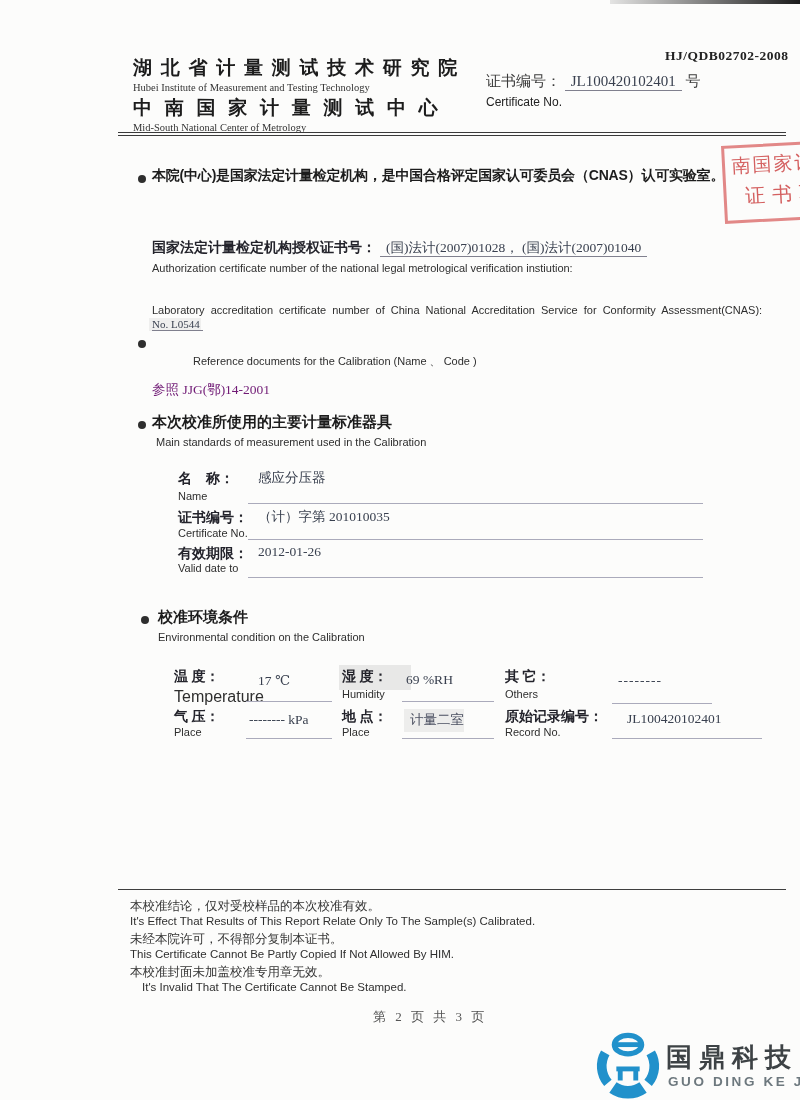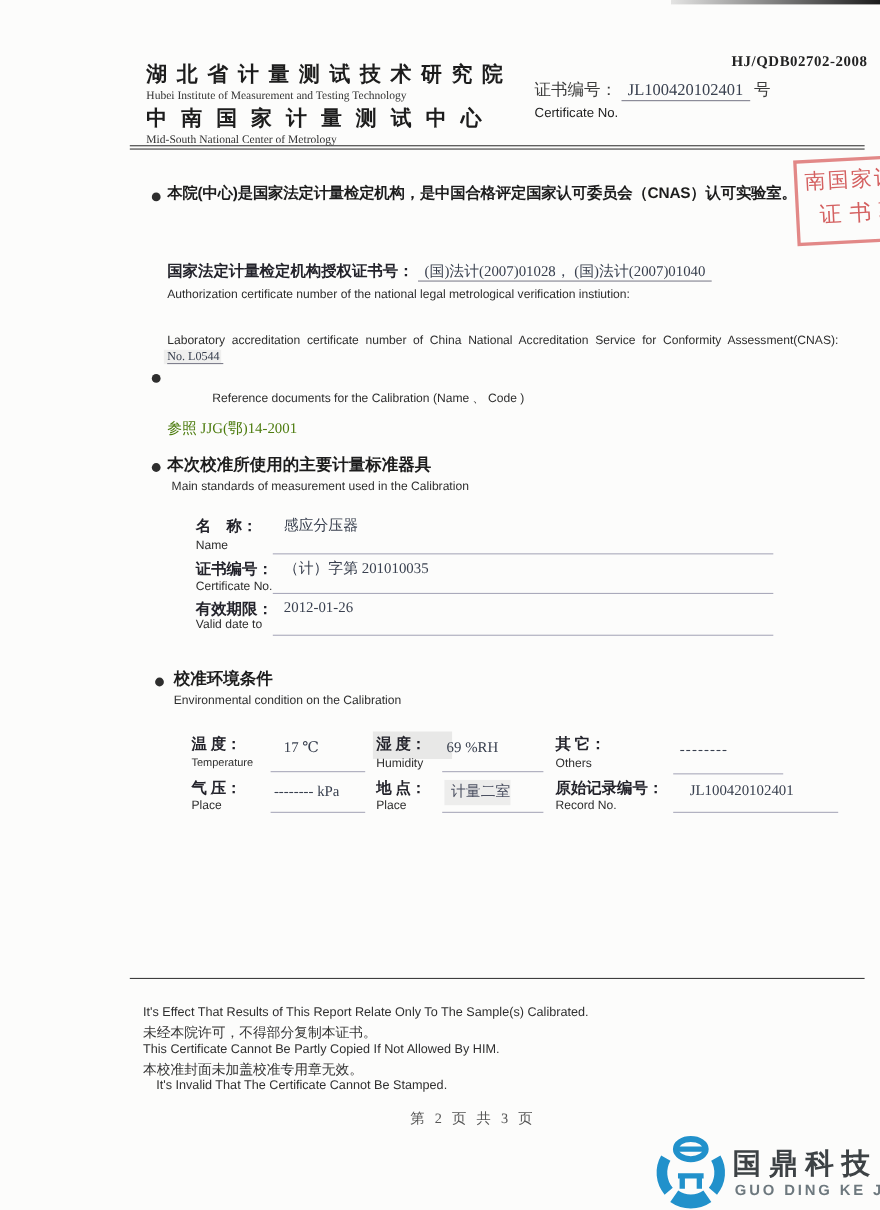--- a/index.html
+++ b/index.html
@@ -69,21 +69,21 @@
     <span class="ul-val" style="font-size:13.5px;">(国)法计(2007)01028， (国)法计(2007)01040</span>
   </div>
   <div class="abs sans nowrap" style="left:152px;top:262px;font-size:11px;color:#2e2e2e;">Authorization certificate number of the national legal metrological verification instiution:</div>
 
   <div class="abs sans nowrap" style="left:152px;top:304px;font-size:11px;color:#2e2e2e;word-spacing:3px;">Laboratory accreditation certificate number of China National Accreditation Service for Conformity Assessment(CNAS):</div>
   <div class="abs graybox" style="left:149px;top:318px;width:52px;height:13px;opacity:.35;"></div>
   <div class="abs nowrap" style="left:152px;top:318px;font-size:11px;color:#39404f;border-bottom:1px solid #80808e;padding:0 3px 0 0;">No. L0544</div>
 
   <div class="abs bullet" style="left:138px;top:340px;"></div>
   <div class="abs sans nowrap" style="left:152px;top:354px;font-size:11px;color:#2e2e2e;padding-left:41px;">Reference documents for the Calibration (Name 、 Code )</div>
-  <div class="abs nowrap" style="left:152px;top:381px;font-size:13.5px;color:#4d7c0f;">参照 JJG(鄂)14-2001</div>
+  <div class="abs nowrap" style="left:152px;top:381px;font-size:13.5px;color:#701a75;">参照 JJG(鄂)14-2001</div>
 
   <div class="abs bullet" style="left:138px;top:421px;"></div>
   <div class="abs sans cnhead nowrap" style="left:152px;top:413px;font-size:15px;">本次校准所使用的主要计量标准器具</div>
   <div class="abs sans nowrap" style="left:156px;top:436px;font-size:11px;color:#2e2e2e;">Main standards of measurement used in the Calibration</div>
 
   <div class="abs fieldlab nowrap" style="left:178px;top:470px;font-size:14px;">名　称：</div>
   <div class="abs fieldval nowrap" style="left:258px;top:469px;font-size:13.5px;">感应分压器</div>
   <div class="abs sans nowrap" style="left:178px;top:490px;font-size:11px;color:#2e2e2e;">Name</div>
   <div class="abs rule" style="left:248px;top:503px;width:455px;"></div>
 
@@ -98,21 +98,21 @@
   <div class="abs rule" style="left:248px;top:577px;width:455px;"></div>
 
   <div class="abs bullet" style="left:141px;top:616px;"></div>
   <div class="abs sans cnhead nowrap" style="left:158px;top:608px;font-size:15px;">校准环境条件</div>
   <div class="abs sans nowrap" style="left:158px;top:631px;font-size:11px;color:#2e2e2e;">Environmental condition on the Calibration</div>
 
   <div class="abs graybox" style="left:339px;top:665px;width:72px;height:25px;"></div>
   <div class="abs graybox" style="left:404px;top:709px;width:60px;height:23px;opacity:.4;"></div>
 
   <div class="abs fieldlab nowrap" style="left:174px;top:668px;font-size:14px;">温 度：</div>
-  <div class="abs sans nowrap" style="left:174px;top:688px;font-size:10px;color:#2e2e2e;">Temperature</div>
+  <div class="abs sans nowrap" style="left:174px;top:688px;font-size:16px;color:#2e2e2e;">Temperature</div>
   <div class="abs fieldval nowrap" style="left:258px;top:672px;font-size:13.5px;">17 ℃</div>
   <div class="abs rule" style="left:246px;top:701px;width:86px;"></div>
 
   <div class="abs fieldlab nowrap" style="left:342px;top:668px;font-size:14px;">湿 度：</div>
   <div class="abs sans nowrap" style="left:342px;top:688px;font-size:11px;color:#2e2e2e;">Humidity</div>
   <div class="abs fieldval nowrap" style="left:406px;top:672px;font-size:13.5px;">69  %RH</div>
   <div class="abs rule" style="left:402px;top:701px;width:92px;"></div>
 
   <div class="abs fieldlab nowrap" style="left:505px;top:668px;font-size:14px;">其 它：</div>
   <div class="abs sans nowrap" style="left:505px;top:688px;font-size:11px;color:#2e2e2e;">Others</div>
@@ -129,20 +129,21 @@
   <div class="abs fieldval nowrap" style="left:410px;top:711px;font-size:13.5px;color:#4a4f60;">计量二室</div>
   <div class="abs rule" style="left:402px;top:738px;width:92px;"></div>
 
   <div class="abs fieldlab nowrap" style="left:505px;top:708px;font-size:14px;">原始记录编号：</div>
   <div class="abs sans nowrap" style="left:505px;top:726px;font-size:11px;color:#2e2e2e;">Record No.</div>
   <div class="abs fieldval nowrap" style="left:627px;top:711px;font-size:13.5px;">JL100420102401</div>
   <div class="abs rule" style="left:612px;top:738px;width:150px;"></div>
 
   <div class="abs" style="left:118px;top:889px;width:668px;border-top:1.4px solid #3e3e3e;"></div>
 
+  <div class="abs disc-cn nowrap" style="left:130px;top:898px;">本校准结论，仅对受校样品的本次校准有效。</div>
   <div class="abs sans disc-en nowrap" style="left:130px;top:915px;">It's Effect That Results   of This Report Relate Only To The Sample(s) Calibrated.</div>
   <div class="abs disc-cn nowrap" style="left:130px;top:931px;">未经本院许可，不得部分复制本证书。</div>
   <div class="abs sans disc-en nowrap" style="left:130px;top:948px;">This Certificate Cannot Be Partly Copied If Not Allowed By HIM.</div>
   <div class="abs disc-cn nowrap" style="left:130px;top:964px;">本校准封面未加盖校准专用章无效。</div>
   <div class="abs sans disc-en nowrap" style="left:130px;top:981px;margin-left:12px;">It's Invalid That The Certificate Cannot Be Stamped.</div>
 
   <div class="abs nowrap" style="left:300px;top:1008px;width:260px;text-align:center;font-size:13px;letter-spacing:3px;color:#555;">第 2 页 共 3 页</div>
 
   <div class="abs" style="left:594px;top:1032px;width:200px;height:68px;">
     <svg width="68" height="68" viewBox="0 0 70 70" style="position:absolute;left:0;top:0;">

